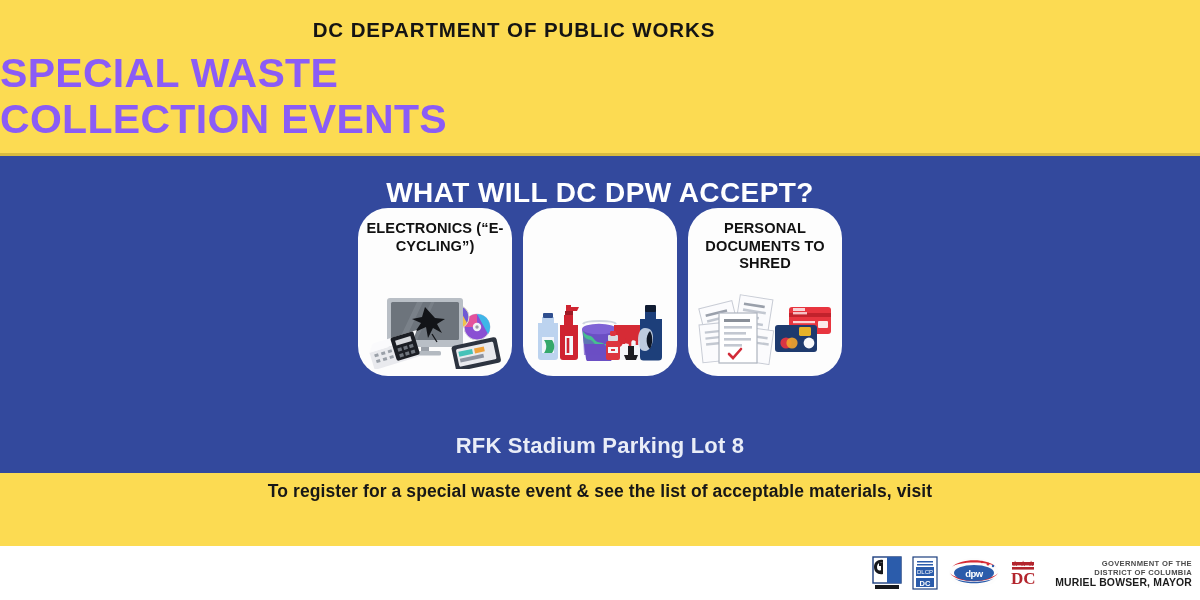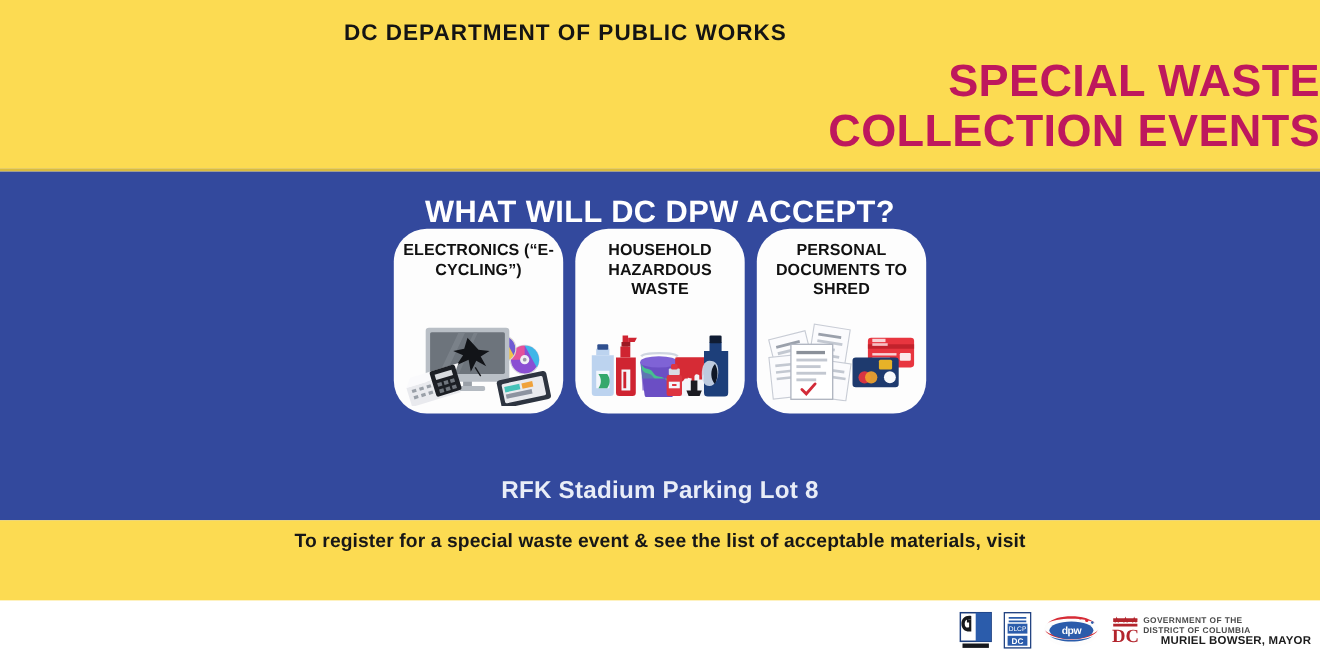--- a/index.html
+++ b/index.html
@@ -32,22 +32,22 @@
     background:#ffffff;
   }
 
   
   .eyebrow{
     position:absolute;left:0;top:18px;width:1028px;text-align:center;
     font-size:20.5px;font-weight:700;letter-spacing:.9px;color:#141414;
     text-transform:uppercase;
   }
   .title{
-    position:absolute;left:0;top:50px;width:1200px;text-align:right;
-    font-size:41px;line-height:46px;font-weight:900;color:#be185d;
+    position:absolute;left:0;top:50px;width:1200px;text-align:left;
+    font-size:41px;line-height:46px;font-weight:900;color:#8b5cf6;
     letter-spacing:.3px;text-transform:uppercase;
   }
   .title span{display:block;}
 
   
   .question{
     position:absolute;left:0;top:163px;width:1200px;text-align:center;
     font-size:28px;font-weight:800;color:#ffffff;letter-spacing:.4px;
     text-transform:uppercase;
     margin-top:14px;
@@ -95,21 +95,21 @@
 
   
   .logos{
     position:absolute;right:8px;top:552px;height:42px;
     display:flex;align-items:center;gap:10px;
   }
   .logo-goodwill{width:30px;height:34px;position:relative;}
   .logo-dcra{width:26px;height:34px;position:relative;}
   .logo-dpw{width:52px;height:32px;position:relative;}
   .logo-gov{display:flex;align-items:center;gap:3px;}
-  .gov-text{line-height:9.5px;}
+  .gov-text{line-height:9.5px;text-align:right;}
   .gov-l1,.gov-l2{
     font-size:7.6px;font-weight:600;color:#4a4a4a;letter-spacing:.35px;
     text-transform:uppercase;white-space:nowrap;
   }
   .gov-l3{
     font-size:10.4px;font-weight:700;color:#1b1b1b;letter-spacing:.2px;
     text-transform:uppercase;white-space:nowrap;margin-left:16px;
   }
   .gov-mark{width:26px;height:26px;position:relative;flex:0 0 auto;}
 </style>
@@ -193,21 +193,20 @@
             <rect x="46" y="56" width="4" height="3.4" fill="#6f757d"></rect>
             <rect x="34" y="62" width="4" height="3.4" fill="#6f757d"></rect>
             <rect x="40" y="62" width="4" height="3.4" fill="#6f757d"></rect>
             <rect x="46" y="62" width="4" height="3.4" fill="#6f757d"></rect>
           </g>
         </svg>
       </div>
     </div>
 
     <div class="card">
-      <div class="label">Household Hazardous Waste</div>
       <div class="art">
         <svg width="136" height="70" viewBox="0 0 136 70">
 
           <g>
             <path d="M6 32h20v34a3 3 0 0 1-3 3H9a3 3 0 0 1-3-3z" fill="#bcd3ef"></path>
             <path d="M10 26h12v6H10z" fill="#bcd3ef"></path>
             <rect x="11" y="22" width="10" height="5" rx="1" fill="#2f4f8f"></rect>
             <path d="M10 46h12v16H10z" fill="#f2f6fc"></path>
             <path d="M12 49c3 4 3 9 0 13h8c3-4 3-9 0-13z" fill="#35a86b"></path>
           </g>

